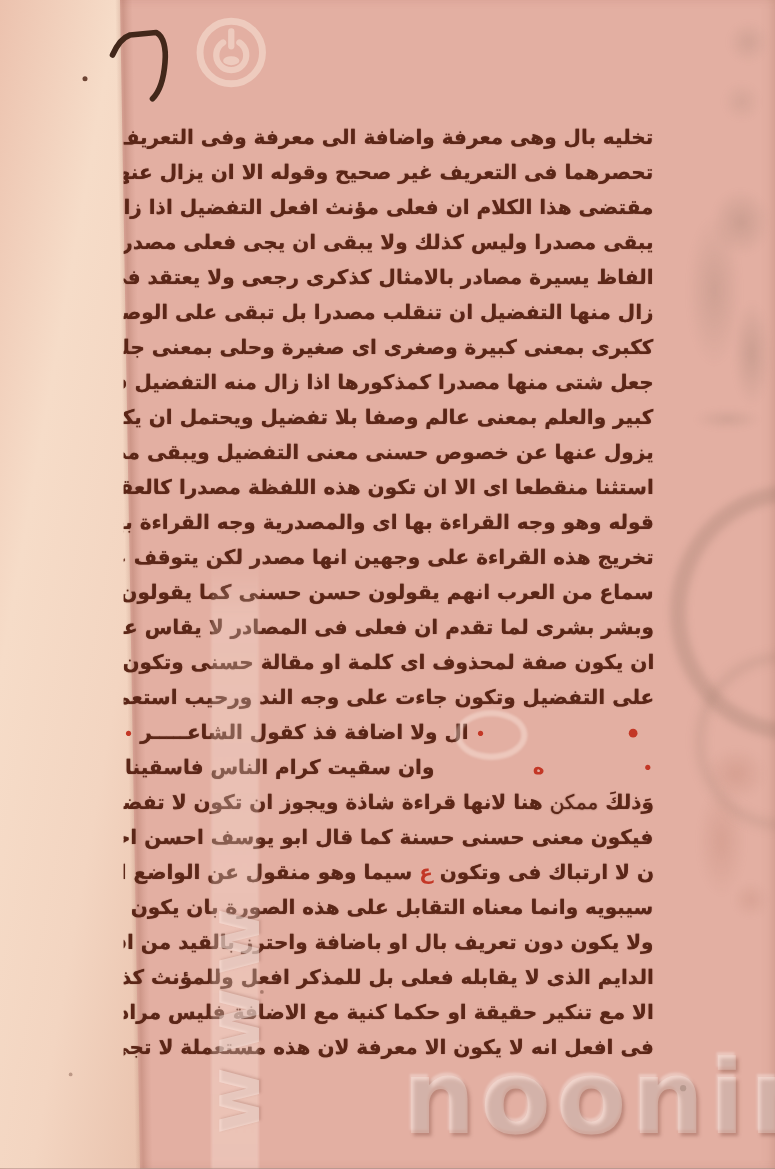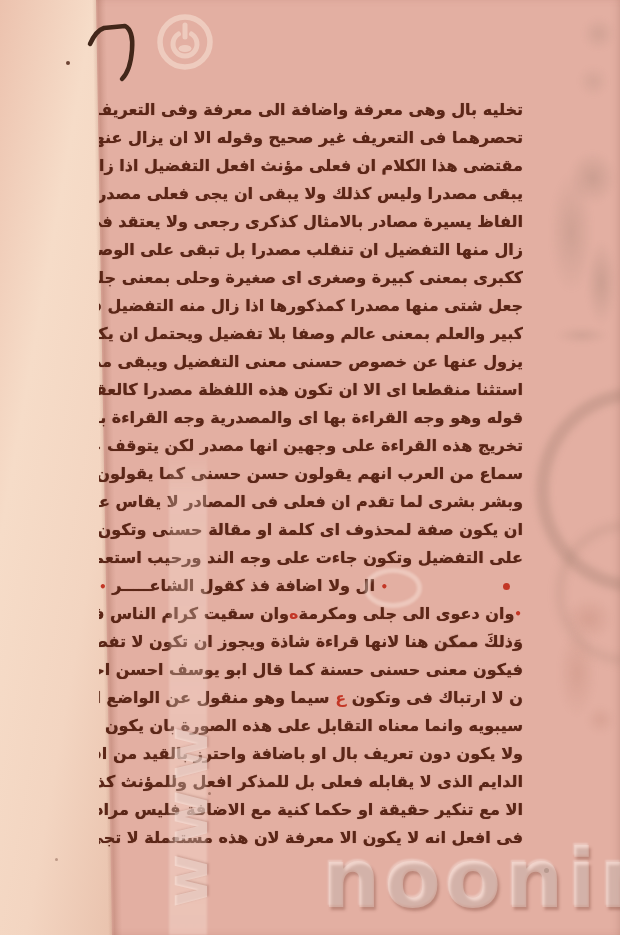--- a/index.html
+++ b/index.html
@@ -63,21 +63,21 @@
   .ms-line{
     height:28px; line-height:28px; overflow:hidden;
     font-size:16px; font-weight:bold; white-space:nowrap;
     text-align:justify; text-align-last:justify;
     text-shadow:0 0 .7px rgba(91,38,23,.85);
   }
   .ms-line.caption{text-align:left; text-align-last:left; white-space:normal;}
   .ms-line.poetry{display:flex; justify-content:space-between; align-items:center; padding:0 1px;}
   .rdot{color:#c33726; font-size:12px; text-shadow:none;}
   .red-letter{color:#c33726; text-shadow:none;}
-  .emph{font-weight:bold; text-shadow:0 0 1.2px rgba(70,28,16,.95);}
+  .emph{font-weight:normal; text-shadow:0 0 1.2px rgba(70,28,16,.95);}
   .margin-dot{position:absolute; width:7px; height:7px; border-radius:50%; background:#c33726;}
   .margin-dot.d1{left:503px; top:583px;}
   
   .wm{position:absolute; pointer-events:none;}
   .wm-band{
     left:169px; top:445px; width:38px; height:490px;
     background:linear-gradient(180deg,rgba(255,240,230,0) 0%,rgba(255,240,230,.26) 10%,rgba(255,240,230,.30) 100%);
     filter:blur(1px);
   }
   .wm-www{
@@ -142,21 +142,20 @@
     <div class="ms-line">على التفضيل وتكون جاءت على وجه الند ورحيب استعملت دون</div>
 
     <div class="ms-line caption">
       <span class="rdot">•</span>
       <span>ال ولا اضافة فذ كقول الشاعـــــر</span>
       <span class="rdot">•</span>
     </div>
 
     <div class="ms-line poetry">
       <span class="rdot">•</span>
-      <span>وان دعوى الى جلى ومكرمة</span>
       <span class="red-letter">ه</span>
       <span>وان سقيت كرام الناس فاسقينا</span>
 
     </div>
 
     <div class="ms-line">
       <span>وَذلكَ </span><span class="emph">ممكن</span><span> هنا لانها قراءة شاذة ويجوز ان تكون لا تفضيل فيها</span>
     </div>
 
     <div class="ms-line">

